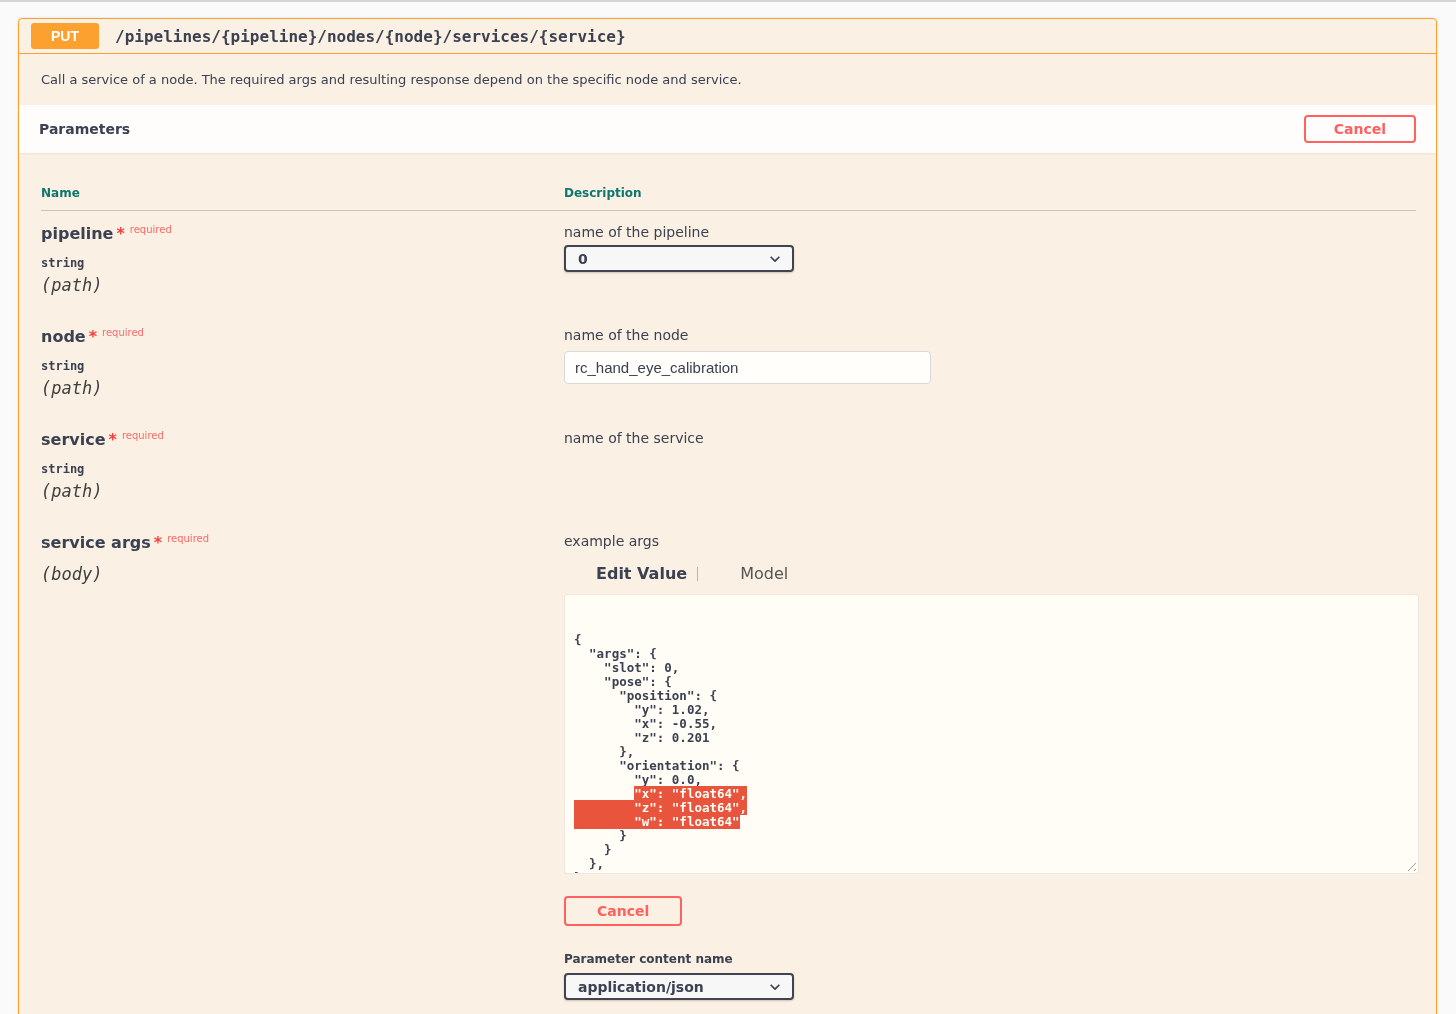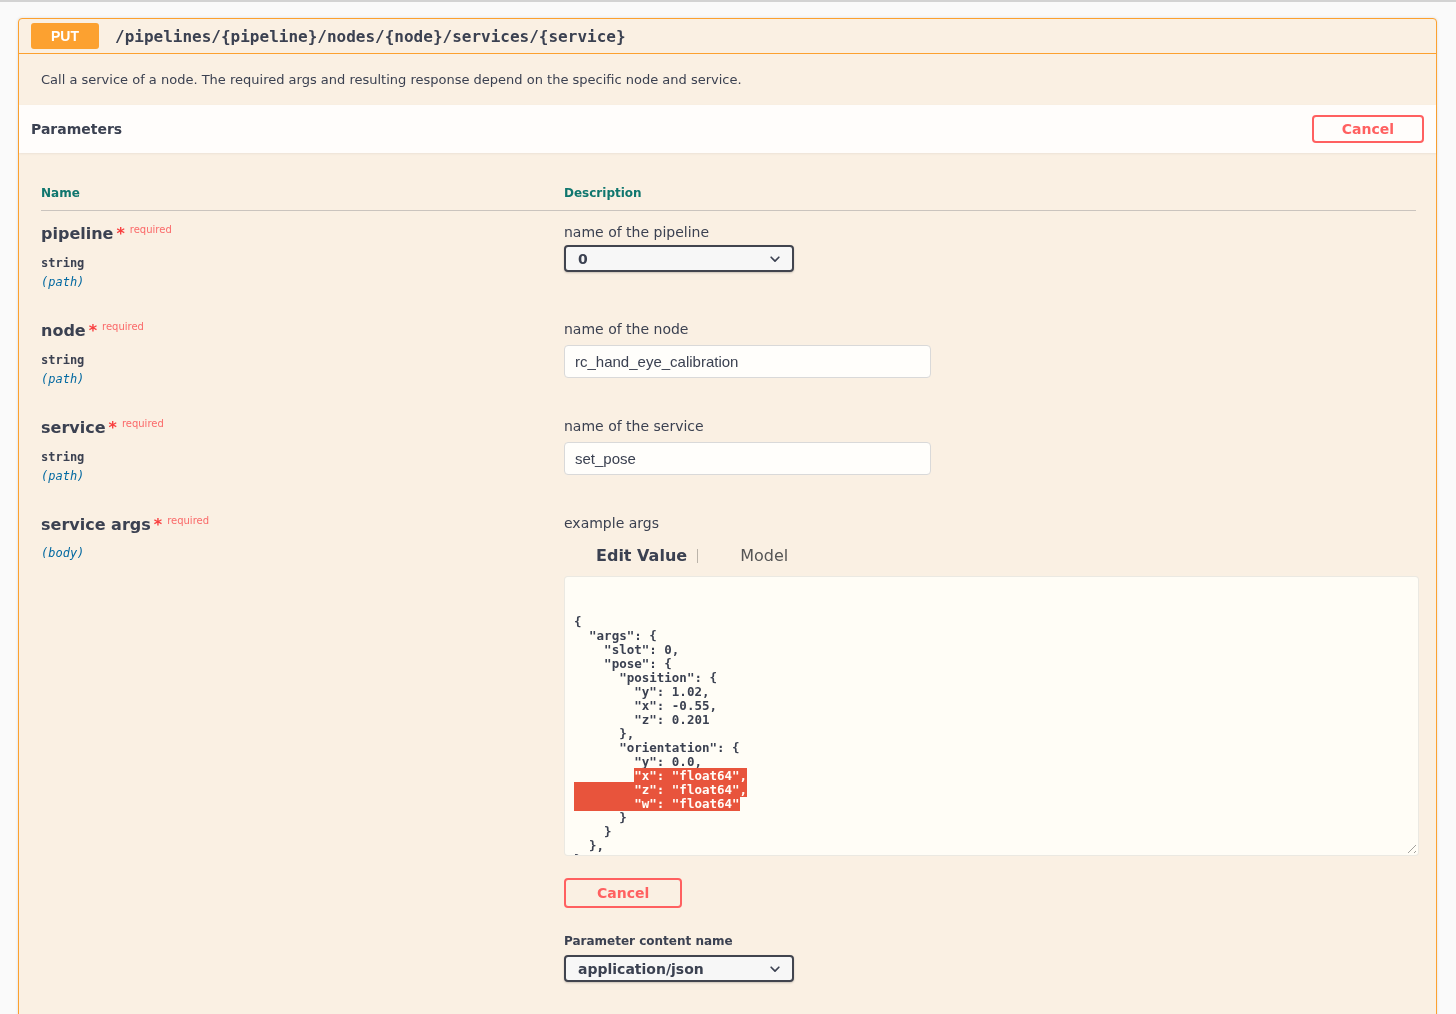--- a/index.html
+++ b/index.html
@@ -37,21 +37,21 @@
     font-family:"DejaVu Sans Mono","Liberation Mono",monospace;
     font-weight:bold; font-size:16px; color:#3b4151;
   }
 
   .opblock-description { padding:18px 22px; font-size:13px; color:#3b4151; }
 
   
   .section-header {
     background:rgba(255,255,255,.85);
     display:flex; align-items:center; justify-content:space-between;
-    padding:10px 12px; height:48px;
+    padding:10px 20px; height:48px;
     box-shadow:0 1px 2px rgba(0,0,0,.06);
   }
   .section-title { font-size:14px; font-weight:bold; color:#3b4151; }
   .btn-cancel {
     background:transparent; border:2px solid #ff6060; color:#ff6060;
     font-weight:bold; font-size:14px; border-radius:4px;
     padding:4px 28px; cursor:pointer;
     font-family:"DejaVu Sans","Liberation Sans",sans-serif;
   }
 
@@ -62,21 +62,21 @@
     border-bottom:1px solid rgba(59,65,81,.25);
     padding-bottom:10px;
   }
   .params-head div { font-size:12px; font-weight:bold; color:#0f766e; }
   .param-row { display:grid; grid-template-columns:523px 1fr; padding-top:13px; padding-bottom:19px; }
 
   .param-name { font-size:16px; font-weight:bold; color:#3b4151; }
   .param-star { color:#f93e3e; margin-left:3px; }
   .param-required { color:#fa6a6a; font-size:10px; font-weight:normal; position:relative; top:-6px; margin-left:5px; }
   .param-type { font-family:"DejaVu Sans Mono","Liberation Mono",monospace; font-weight:bold; font-size:12px; margin-top:13px; }
-  .param-in { font-family:"DejaVu Sans Mono","Liberation Mono",monospace; font-style:italic; font-size:12px; color:#0369a1; margin-top:5px; }
+  .param-in { font-family:"DejaVu Sans Mono","Liberation Mono",monospace; font-style:italic; font-size:17px; color:#404040; margin-top:5px; }
   .param-row[data-name="param-row-service-args"] .param-in { margin-top:12px; }
 
   .param-desc-label { font-size:14px; color:#3b4151; margin-bottom:5px; }
 
   .ui-select {
     width:230px; height:27px;
     background:#f7f7f7; border:2px solid #41444e; border-radius:4px;
     display:flex; align-items:center; justify-content:space-between;
     padding:0 10px 0 12px; cursor:pointer;
     font-size:14px; font-weight:bold; color:#3b4151;
@@ -181,21 +181,20 @@
     <div class="param-row" data-name="param-row-service">
       <div data-name="param-name-cell">
         <div class="param-name" data-name="param-name">
           <span data-name="param-name-text">service</span><span class="param-star" data-name="required-asterisk">*</span><span class="param-required" data-name="required-label">required</span>
         </div>
         <div class="param-type" data-name="param-type">string</div>
         <div class="param-in" data-name="param-location">(path)</div>
       </div>
       <div data-name="param-desc-cell">
         <div class="param-desc-label" data-name="param-description">name of the service</div>
-        <input class="ui-input" data-name="service-name-input" value="set_pose" style="">
       </div>
     </div>
 
     <div class="param-row" data-name="param-row-service-args">
       <div data-name="param-name-cell">
         <div class="param-name" data-name="param-name">
           <span data-name="param-name-text">service args</span><span class="param-star" data-name="required-asterisk">*</span><span class="param-required" data-name="required-label">required</span>
         </div>
         <div class="param-in" data-name="param-location">(body)</div>
       </div>

